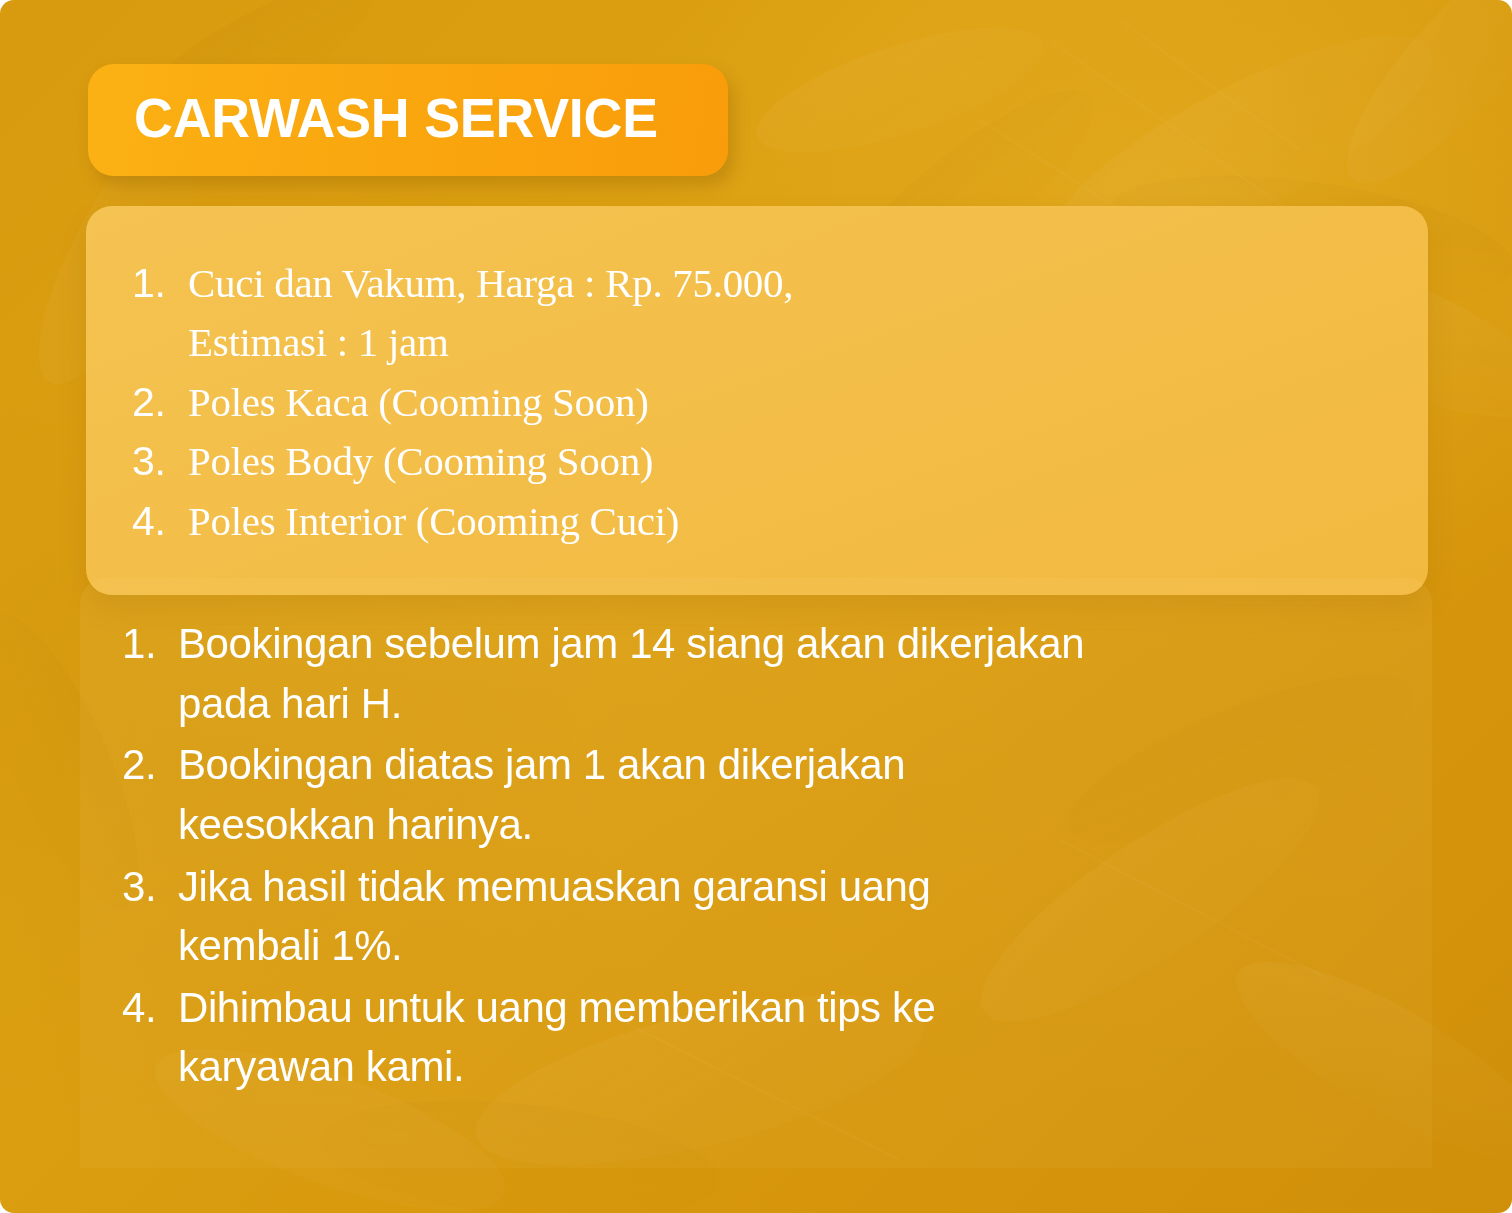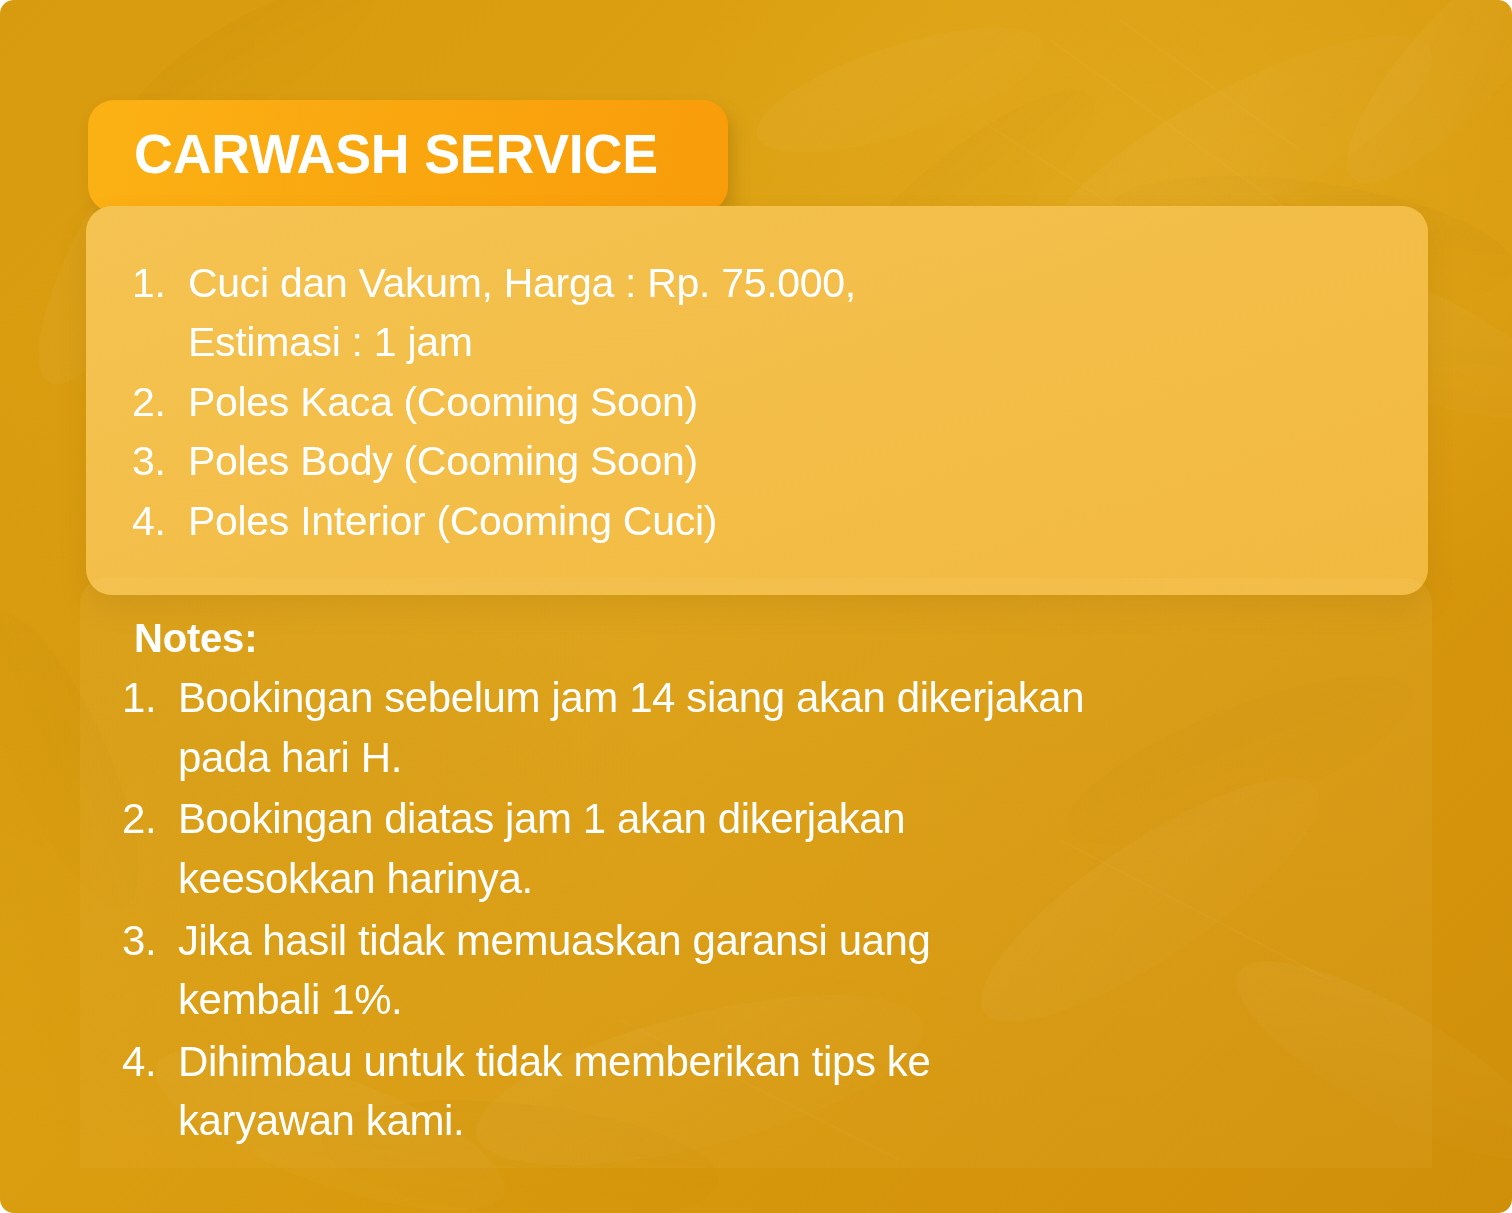--- a/index.html
+++ b/index.html
@@ -39,21 +39,20 @@
     position: absolute;
     left: 88px;
     top: 64px;
   }
   .badge {
     display: inline-block;
     padding: 26px 48px 30px 46px;
     border-radius: 26px;
     background: linear-gradient(100deg, #FBB114 0%, #FAA80F 42%, #F99C0A 100%);
     box-shadow: 6px 10px 16px rgba(140,92,4,0.30);
-    margin-top: 36px;
   }
   .badge-text {
     display: block;
     color: #FFFFFF;
     font-size: 56px;
     line-height: 1;
     font-weight: 700;
     letter-spacing: -0.2px;
     font-family: "Liberation Sans Narrow", "Liberation Sans", sans-serif;
     transform: scaleX(0.96);
@@ -89,20 +88,21 @@
     letter-spacing: -0.3px;
   }
   .service-num {
     flex: 0 0 auto;
     width: 56px;
     text-align: left;
   }
   .service-text {
     flex: 1 1 auto;
     white-space: pre-line;
+    font-family: Liberation Serif, serif;
   }
 
   
   .notes-panel {
     position: absolute;
     left: 80px;
     top: 578px;
     width: 1352px;
     height: 590px;
     border-radius: 26px 26px 0 0;
@@ -210,38 +210,37 @@
         <span class="service-text">Poles Body (Cooming Soon)</span>
       </li>
       <li class="service-item">
         <span class="service-num">4.</span>
         <span class="service-text">Poles Interior (Cooming Cuci)</span>
       </li>
     </ul>
   </div>
 
   <div class="notes-panel">
-    <div class="notes-title">Notes:</div>
     <ul class="notes-list">
       <li class="note-item">
         <span class="note-num">1.</span>
         <span class="note-text">Bookingan sebelum jam 14 siang akan dikerjakan
 pada hari H.</span>
       </li>
       <li class="note-item">
         <span class="note-num">2.</span>
         <span class="note-text">Bookingan diatas jam 1 akan dikerjakan
 keesokkan harinya.</span>
       </li>
       <li class="note-item">
         <span class="note-num">3.</span>
         <span class="note-text">Jika hasil tidak memuaskan garansi uang
 kembali 1%.</span>
       </li>
       <li class="note-item">
         <span class="note-num">4.</span>
-        <span class="note-text">Dihimbau untuk tidak memberikan tips ke
+        <span class="note-text">Dihimbau untuk uang memberikan tips ke
 karyawan kami.</span>
       </li>
     </ul>
   </div>
 
 </div>
 
 </body></html>

